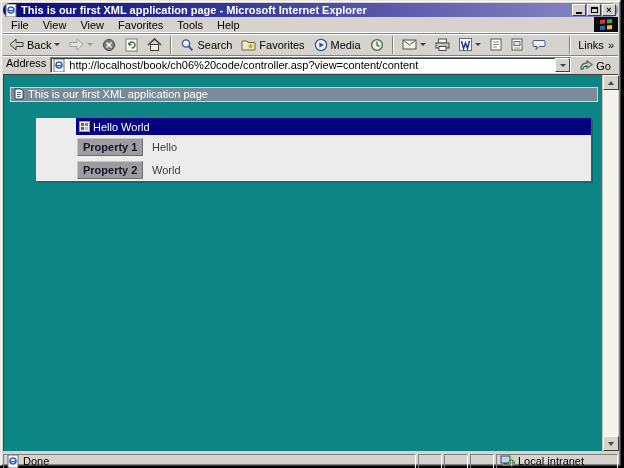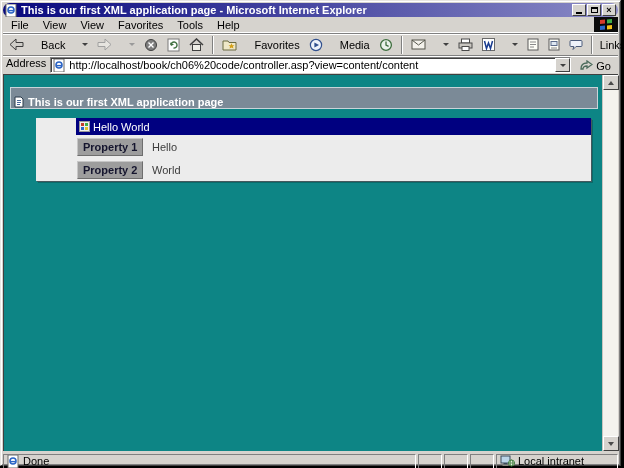--- a/index.html
+++ b/index.html
@@ -27,21 +27,21 @@
   
   .menubar { height:16px; display:flex; align-items:center; padding-left:1px;
     border-bottom:1px solid #fff; }
   .menubar .mi { padding:1px 7px; cursor:default; }
   .brand { margin-left:auto; width:24px; height:15px; background:#0a0a0a;
     display:flex; align-items:center; justify-content:center; }
 
   
   .toolbar { height:22px; display:flex; align-items:center; gap:1px; padding:1px 2px;
     border-top:1px solid #808080; box-shadow:inset 0 1px 0 #fff; }
-  .tbtn { display:flex; align-items:center; gap:17px; padding:1px 3px; height:20px;
+  .tbtn { display:flex; align-items:center; gap:3px; padding:1px 3px; height:20px;
     background:transparent; border:1px solid transparent; cursor:default; white-space:nowrap; }
   .tbtn svg { flex:none; }
   .caret { width:0; height:0; border-left:3px solid transparent; border-right:3px solid transparent;
     border-top:3px solid #404040; display:inline-block; }
   .caret.dis { border-top-color:#9a9a9a; }
   .vsep { width:2px; height:18px; margin:0 3px;
     border-left:1px solid #808080; border-right:1px solid #fff; }
   .links { margin-left:auto; display:flex; align-items:center; gap:4px; padding-right:2px; }
 
   
@@ -54,24 +54,24 @@
     background:transparent; height:13px; }
   .dropbtn { width:15px; height:14px; background:var(--chrome,#d6d3ce); flex:none;
     border:1px solid; border-color:#fff #404040 #404040 #fff;
     display:flex; align-items:center; justify-content:center; }
   .gobtn { display:flex; align-items:center; gap:3px; padding:0 4px; height:17px; cursor:default; }
 
   
   .contentwrap { position:relative; height:377px; display:flex;
     border-top:1px solid #404040; border-left:1px solid #404040; }
   .page { position:relative; flex:1; background:var(--teal,#0d8585); overflow:hidden; }
-  .pageheader { position:absolute; left:6px; right:4px; top:12px; height:22px;
+  .pageheader { position:absolute; left:6px; right:4px; top:12px; height:15px;
     background:var(--slate,#7b8a97); border:1px solid #c9d4d9;
-    display:flex; align-items:flex-end; gap:4px; padding:0 3px;
-    color:#fff; font-weight:bold; }
+    display:flex; align-items:flex-start; gap:4px; padding:0 3px;
+    color:#fff; font-weight:normal; }
   .xmltable { position:absolute; left:32px; top:43px; width:555px;
     background:var(--tablebg,#ececec); box-shadow:1px 1px 0 #44585d, 2px 2px 0 #0a6a6a;padding-left:40px; }
   .xmlhead { height:17px; background:var(--navy,#000080); color:#fff;
     display:flex; align-items:center; gap:2px; padding:0 2px; }
   .xmlrow { display:flex; align-items:center; height:23px; }
   .propcell { width:66px; height:18px; margin:2px 0 2px 1px; background:var(--cellgray,#9d9d9d);
     border:1px solid; border-color:#c6c6c6 #6e6e6e #6e6e6e #c6c6c6;
     display:flex; align-items:center; padding-left:5px; font-weight:bold; color:#15152e; }
   .valcell { padding-left:9px; color:#3c3c3c; }
 
@@ -166,20 +166,27 @@
           <path d="M3 4.5 L4 8 L7 6.5 Z" fill="#3e6e3e"></path>
         </svg>
     </span>
     <span class="tbtn">
       <svg width="15" height="13" viewBox="0 0 15 13">
           <path d="M1 7 L7.5 1 L14 7" fill="none" stroke="#404040" stroke-width="1.6"></path>
           <rect x="3.5" y="6.5" width="8" height="6" fill="#efefe8" stroke="#404040"></rect>
         </svg>
     </span>
     <span class="vsep"></span>
+    <span class="tbtn">
+      <svg width="14" height="14" viewBox="0 0 14 14">
+          <circle cx="6" cy="5.5" r="3.6" fill="#eef4fa" stroke="#35539a" stroke-width="1.4"></circle>
+          <line x1="8.6" y1="8.2" x2="12.4" y2="12.4" stroke="#35539a" stroke-width="2"></line>
+        </svg>
+      <span>Search</span>
+    </span>
     <span class="tbtn">
       <svg width="15" height="13" viewBox="0 0 15 13">
           <path d="M1 3 L6 3 L7 4.5 L14 4.5 L14 12 L1 12 Z" fill="#efe8c8" stroke="#6a6a40"></path>
           <path d="M9.5 5.2 L10.4 7.2 L12.5 7.3 L10.9 8.6 L11.5 10.6 L9.5 9.4 L7.5 10.6 L8.1 8.6 L6.5 7.3 L8.6 7.2 Z" fill="#d4a017"></path>
         </svg>
       <span>Favorites</span>
     </span>
     <span class="tbtn">
       <svg width="14" height="14" viewBox="0 0 14 14">
           <circle cx="7" cy="7" r="5.6" fill="#eef2fa" stroke="#31508e" stroke-width="1.2"></circle>

